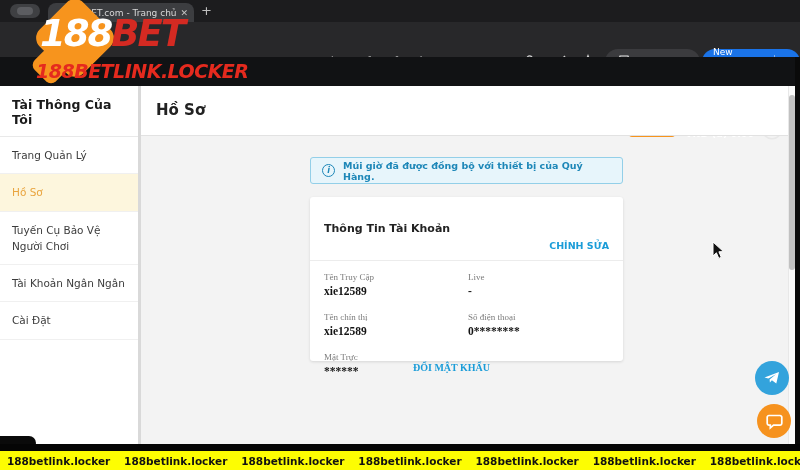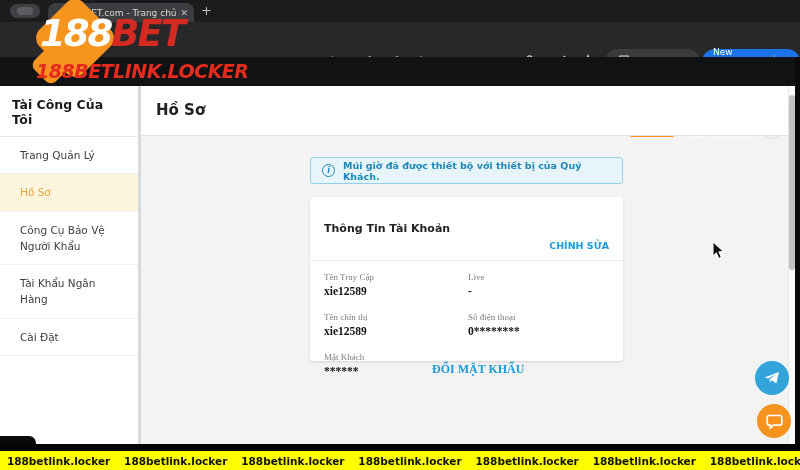--- a/index.html
+++ b/index.html
@@ -42,21 +42,21 @@
   .deposit { left:629px; top:61px; width:46px; height:19px; background:#f7941d; border-radius:3px;
              color:#fff; font-size:8.5px; font-weight:bold; display:flex; align-items:center; justify-content:center; }
   .userbox { left:676px; top:59px; width:78px; text-align:right; line-height:1.3; }
   .username { color:#969696; font-size:9px; }
   .balance { color:#fff; font-size:9.5px; font-weight:bold; }
   .avatar { left:761px; top:61px; width:22px; height:22px; }
 
   
   .sidebar { left:0; top:86px; width:138px; height:358px; background:#fff; }
   .sb-title { padding:11px 12px 9px; font-size:12.5px; font-weight:bold; color:#1a1a1a; border-bottom:1px solid #e9e9e9; }
-  .sb-item { padding:10px 20px; font-size:10.5px; color:#3c3c3c; border-bottom:1px solid #f0f0f0; line-height:1.55; cursor:pointer; }
+  .sb-item { padding:10px 12px; font-size:10.5px; color:#3c3c3c; border-bottom:1px solid #f0f0f0; line-height:1.55; cursor:pointer; }
   .sb-item.active { background:#fdf6dd; color:#e9a43e; }
   .sb-divider { left:138px; top:86px; width:3px; height:358px; background:#d9d9d9; }
 
   
   .main-top { left:141px; top:86px; width:647px; height:50px; background:#fff; border-bottom:1px solid #e2e2e2; }
   .page-title { left:156px; top:101px; font-size:15px; font-weight:bold; color:#222; }
   .notice { left:310px; top:157px; width:313px; height:27px; background:#e7f5fb; border:1px solid #93cfe8;
             border-radius:3px; display:flex; align-items:center; gap:8px; padding:0 11px; }
   .info-i { width:13px; height:13px; min-width:13px; border:1.3px solid #1d87b8; border-radius:50%;
             color:#1d87b8; font-size:8px; font-weight:bold; font-style:italic;
@@ -66,21 +66,21 @@
   .card { left:310px; top:197px; width:313px; height:164px; background:#fff; border-radius:3px;
           box-shadow:0 1px 3px rgba(0,0,0,.12); }
   .card-head { display:flex; justify-content:space-between; align-items:center; padding:9px 14px; border-bottom:1px solid #ececec;text-align:center; }
   .card-title { font-size:11px; font-weight:bold; color:#222; }
   .edit-link { font-size:9.5px; font-weight:bold; color:#1a9cd8; cursor:pointer;margin-top:34px; }
   .card-body { padding:11px 14px 0;font-family:Liberation Serif, serif; }
   .frow { display:flex; margin-bottom:15px; }
   .fcol1 { width:144px; }
   .flabel { font-size:9px; color:#7c7c7c; }
   .fvalue { font-size:11.5px; font-weight:bold; color:#141414; margin-top:3px; }
-  .pw-link { font-size:12px; font-weight:bold; color:#1a9cd8; margin:10px 0 0 28px; cursor:pointer; }
+  .pw-link { font-size:10px; font-weight:bold; color:#1a9cd8; margin:10px 0 0 9px; cursor:pointer; }
 
   
   .scroll-track { left:788px; top:86px; width:7px; height:358px; background:#fafafa; border-left:1px solid #e8e8e8; }
   .scroll-thumb { left:789px; top:95px; width:6px; height:175px; background:#c1c1c1; border-radius:3px; }
   .right-strip { left:795px; top:57px; width:5px; height:394px; background:#0a0a0a; }
   .bottom-black { left:0; top:444px; width:800px; height:7px; background:#050505; }
   .black-pill { left:0; top:436px; width:36px; height:14px; background:#0a0a0a; border-radius:0 8px 8px 0; }
   .footer { left:0; top:451px; width:820px; height:19px; background:#fdfd02; display:flex;
             align-items:center; justify-content:space-around; }
   .footer span { font-size:10.5px; font-weight:bold; color:#111; white-space:nowrap; }
@@ -180,35 +180,35 @@
     <div class="abs avatar">
       <svg width="22" height="22" viewBox="0 0 22 22">
           <circle cx="11" cy="11" r="9.7" fill="none" stroke="#e8e8e8" stroke-width="1.5"></circle>
           <circle cx="11" cy="8.5" r="3" fill="none" stroke="#e8e8e8" stroke-width="1.4"></circle>
           <path d="M5.5 17 Q11 12.5 16.5 17" fill="none" stroke="#e8e8e8" stroke-width="1.4"></path>
         </svg>
     </div>
   </div>
 
   <div class="abs sidebar">
-    <div class="sb-title">Tài Công Của Tôi</div>
+    <div class="sb-title">Tài Thông Của Tôi</div>
     <div class="sb-item">Trang Quản Lý</div>
     <div class="sb-item active">Hồ Sơ</div>
-    <div class="sb-item">Công Cụ Bảo Vệ Người Khẩu</div>
-    <div class="sb-item">Tài Khẩu Ngân Hàng</div>
+    <div class="sb-item">Tuyến Cụ Bảo Vệ Người Chơi</div>
+    <div class="sb-item">Tài Khoản Ngân Ngân</div>
     <div class="sb-item">Cài Đặt</div>
   </div>
   <div class="abs sb-divider"></div>
 
   <div class="abs main-top"></div>
   <div class="abs page-title">Hồ Sơ</div>
 
   <div class="abs notice">
     <span class="info-i">i</span>
-    <span class="notice-text">Múi giờ đã được thiết bộ với thiết bị của Quý Khách.</span>
+    <span class="notice-text">Múi giờ đã được đồng bộ với thiết bị của Quý Hàng.</span>
   </div>
 
   <div class="abs card">
     <div class="card-head">
       <span class="card-title">Thông Tin Tài Khoản</span>
       <span class="edit-link">CHỈNH SỬA</span>
     </div>
     <div class="card-body">
       <div class="frow">
         <div class="fcol1">
@@ -225,21 +225,21 @@
           <div class="flabel">Tên chín thị</div>
           <div class="fvalue">xie12589</div>
         </div>
         <div>
           <div class="flabel">Số điện thoại</div>
           <div class="fvalue">0********</div>
         </div>
       </div>
       <div class="frow">
         <div style="width:80px;">
-          <div class="flabel">Mật Khách</div>
+          <div class="flabel">Mật Trực</div>
           <div class="fvalue">******</div>
         </div>
         <div class="pw-link">ĐỔI MẬT KHẨU</div>
       </div>
     </div>
   </div>
 
   <div class="abs scroll-track"></div>
   <div class="abs scroll-thumb"></div>
   <div class="abs right-strip"></div>

